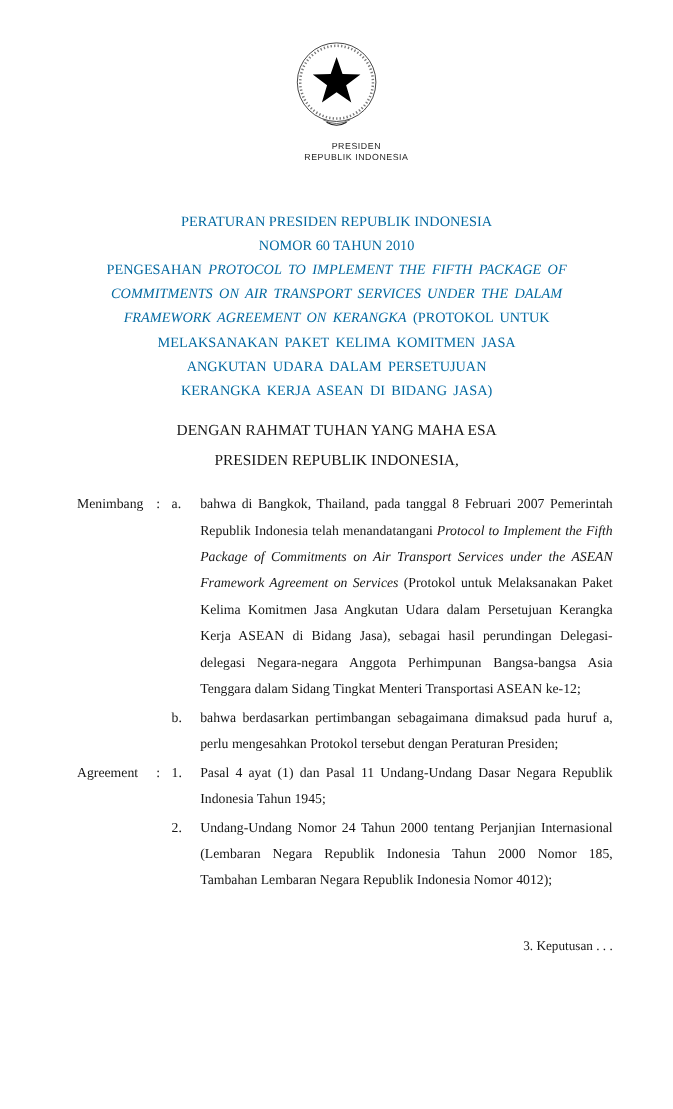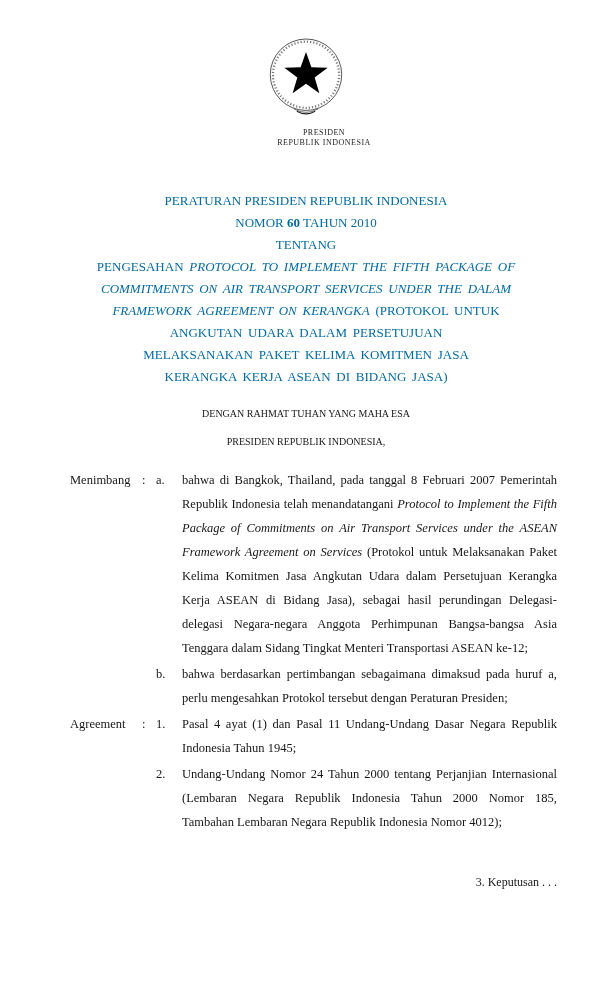--- a/index.html
+++ b/index.html
@@ -14,42 +14,42 @@
     position: relative;
     overflow: hidden;
   }
 
   
   .doc-header { text-align: center; padding-top: 36px; }
   .emblem { display: inline-block; }
   .emblem svg { width: 76px; height: 82px; display: block; margin: 0 auto; }
   .org-lines { margin-top: 6px; }
   .org-line {
-    font-family: Liberation Serif, serif;
+    font-family: Liberation Sans, sans-serif;
     font-size: 8px;
     letter-spacing: 0.5px;
     line-height: 10px;
     color: #1d1d1d;
     margin-left: 36px;
   }
 
   
   .title-block {
     margin-top: 42px;
     text-align: center;
     font-size: 13px;
     line-height: 22px;
     color: #0369a1;
   }
-  .title-block .bold { font-weight: bold; }
+  .title-block .bold { font-weight: normal; }
   .subject-line { word-spacing: 2.5px; }
   .it { font-style: italic; margin-top: 44px; }
 
   
-  .preamble { text-align: center; margin-top: 12px; font-size: 10px; line-height: 28px; }
+  .preamble { text-align: center; margin-top: 12px; font-size: 14px; line-height: 28px; }
 
   
   .body-block { padding: 0 55px 0 70px; margin-top: 12px; }
   .row { display: grid; grid-template-columns: 72px 14px 26px 1fr; margin-bottom: 2px; }
   .col-label, .col-colon, .col-marker { line-height: 24px; }
   .col-colon { text-align: left; }
   .col-text { text-align: justify; line-height: 24px; }
 
   .catchword {
     text-align: right;
@@ -80,27 +80,26 @@
     </div>
   </div>
 
   <div class="title-block">
     <div>PERATURAN PRESIDEN REPUBLIK INDONESIA</div>
     <div>
       <span>NOMOR</span>
       <span class="bold">60</span>
       <span>TAHUN 2010</span>
     </div>
-    <div>TENTANG</div>
 
     <div class="subject-line"><span>PENGESAHAN </span><span class="it">PROTOCOL TO IMPLEMENT THE FIFTH PACKAGE OF</span><span></span></div>
     <div class="subject-line"><span></span><span class="it">COMMITMENTS ON AIR TRANSPORT SERVICES UNDER THE DALAM</span><span></span></div>
     <div class="subject-line"><span></span><span class="it">FRAMEWORK AGREEMENT ON KERANGKA</span><span> (PROTOKOL UNTUK</span></div>
+    <div class="subject-line"><span>MELAKSANAKAN PAKET KELIMA KOMITMEN JASA</span><span class="it"></span><span></span></div>
     <div class="subject-line"><span>ANGKUTAN UDARA DALAM PERSETUJUAN</span><span class="it"></span><span></span></div>
-    <div class="subject-line"><span>MELAKSANAKAN PAKET KELIMA KOMITMEN JASA</span><span class="it"></span><span></span></div>
     <div class="subject-line"><span>KERANGKA KERJA ASEAN DI BIDANG JASA)</span><span class="it"></span><span></span></div>
   </div>
 
   <div class="preamble">
     <div>DENGAN RAHMAT TUHAN YANG MAHA ESA</div>
     <div>PRESIDEN REPUBLIK INDONESIA,</div>
   </div>
 
   <div class="body-block">
 

